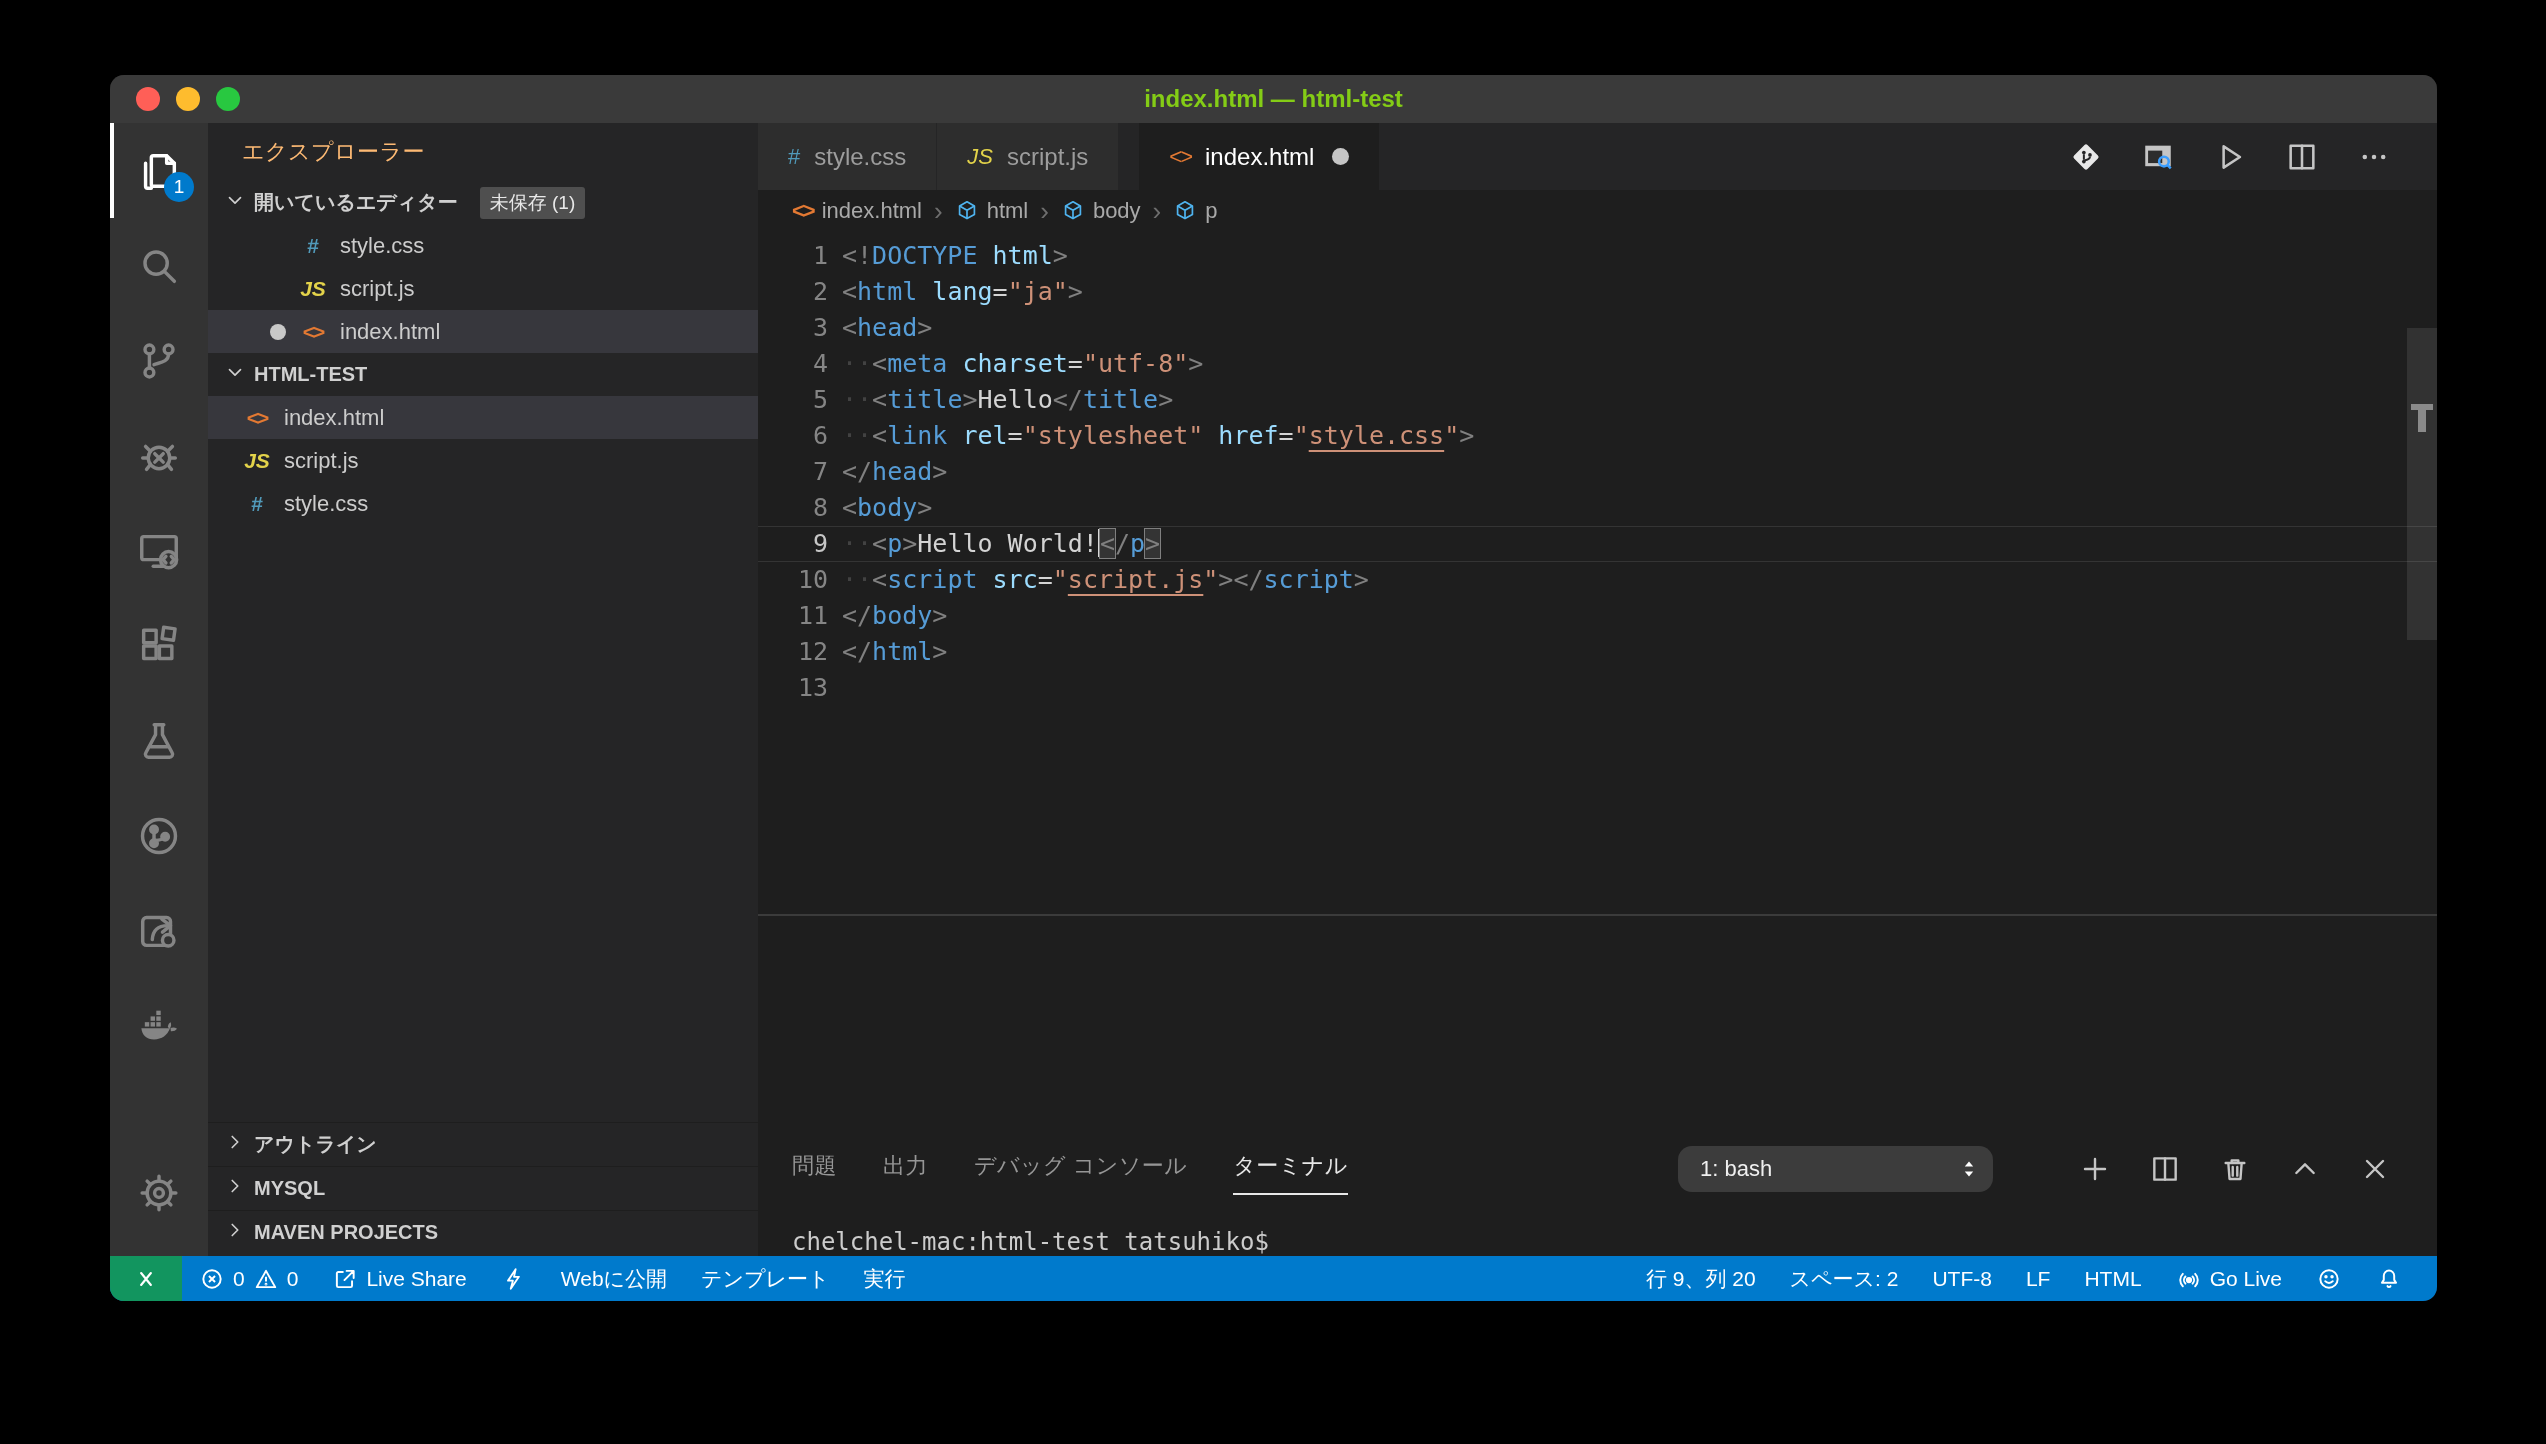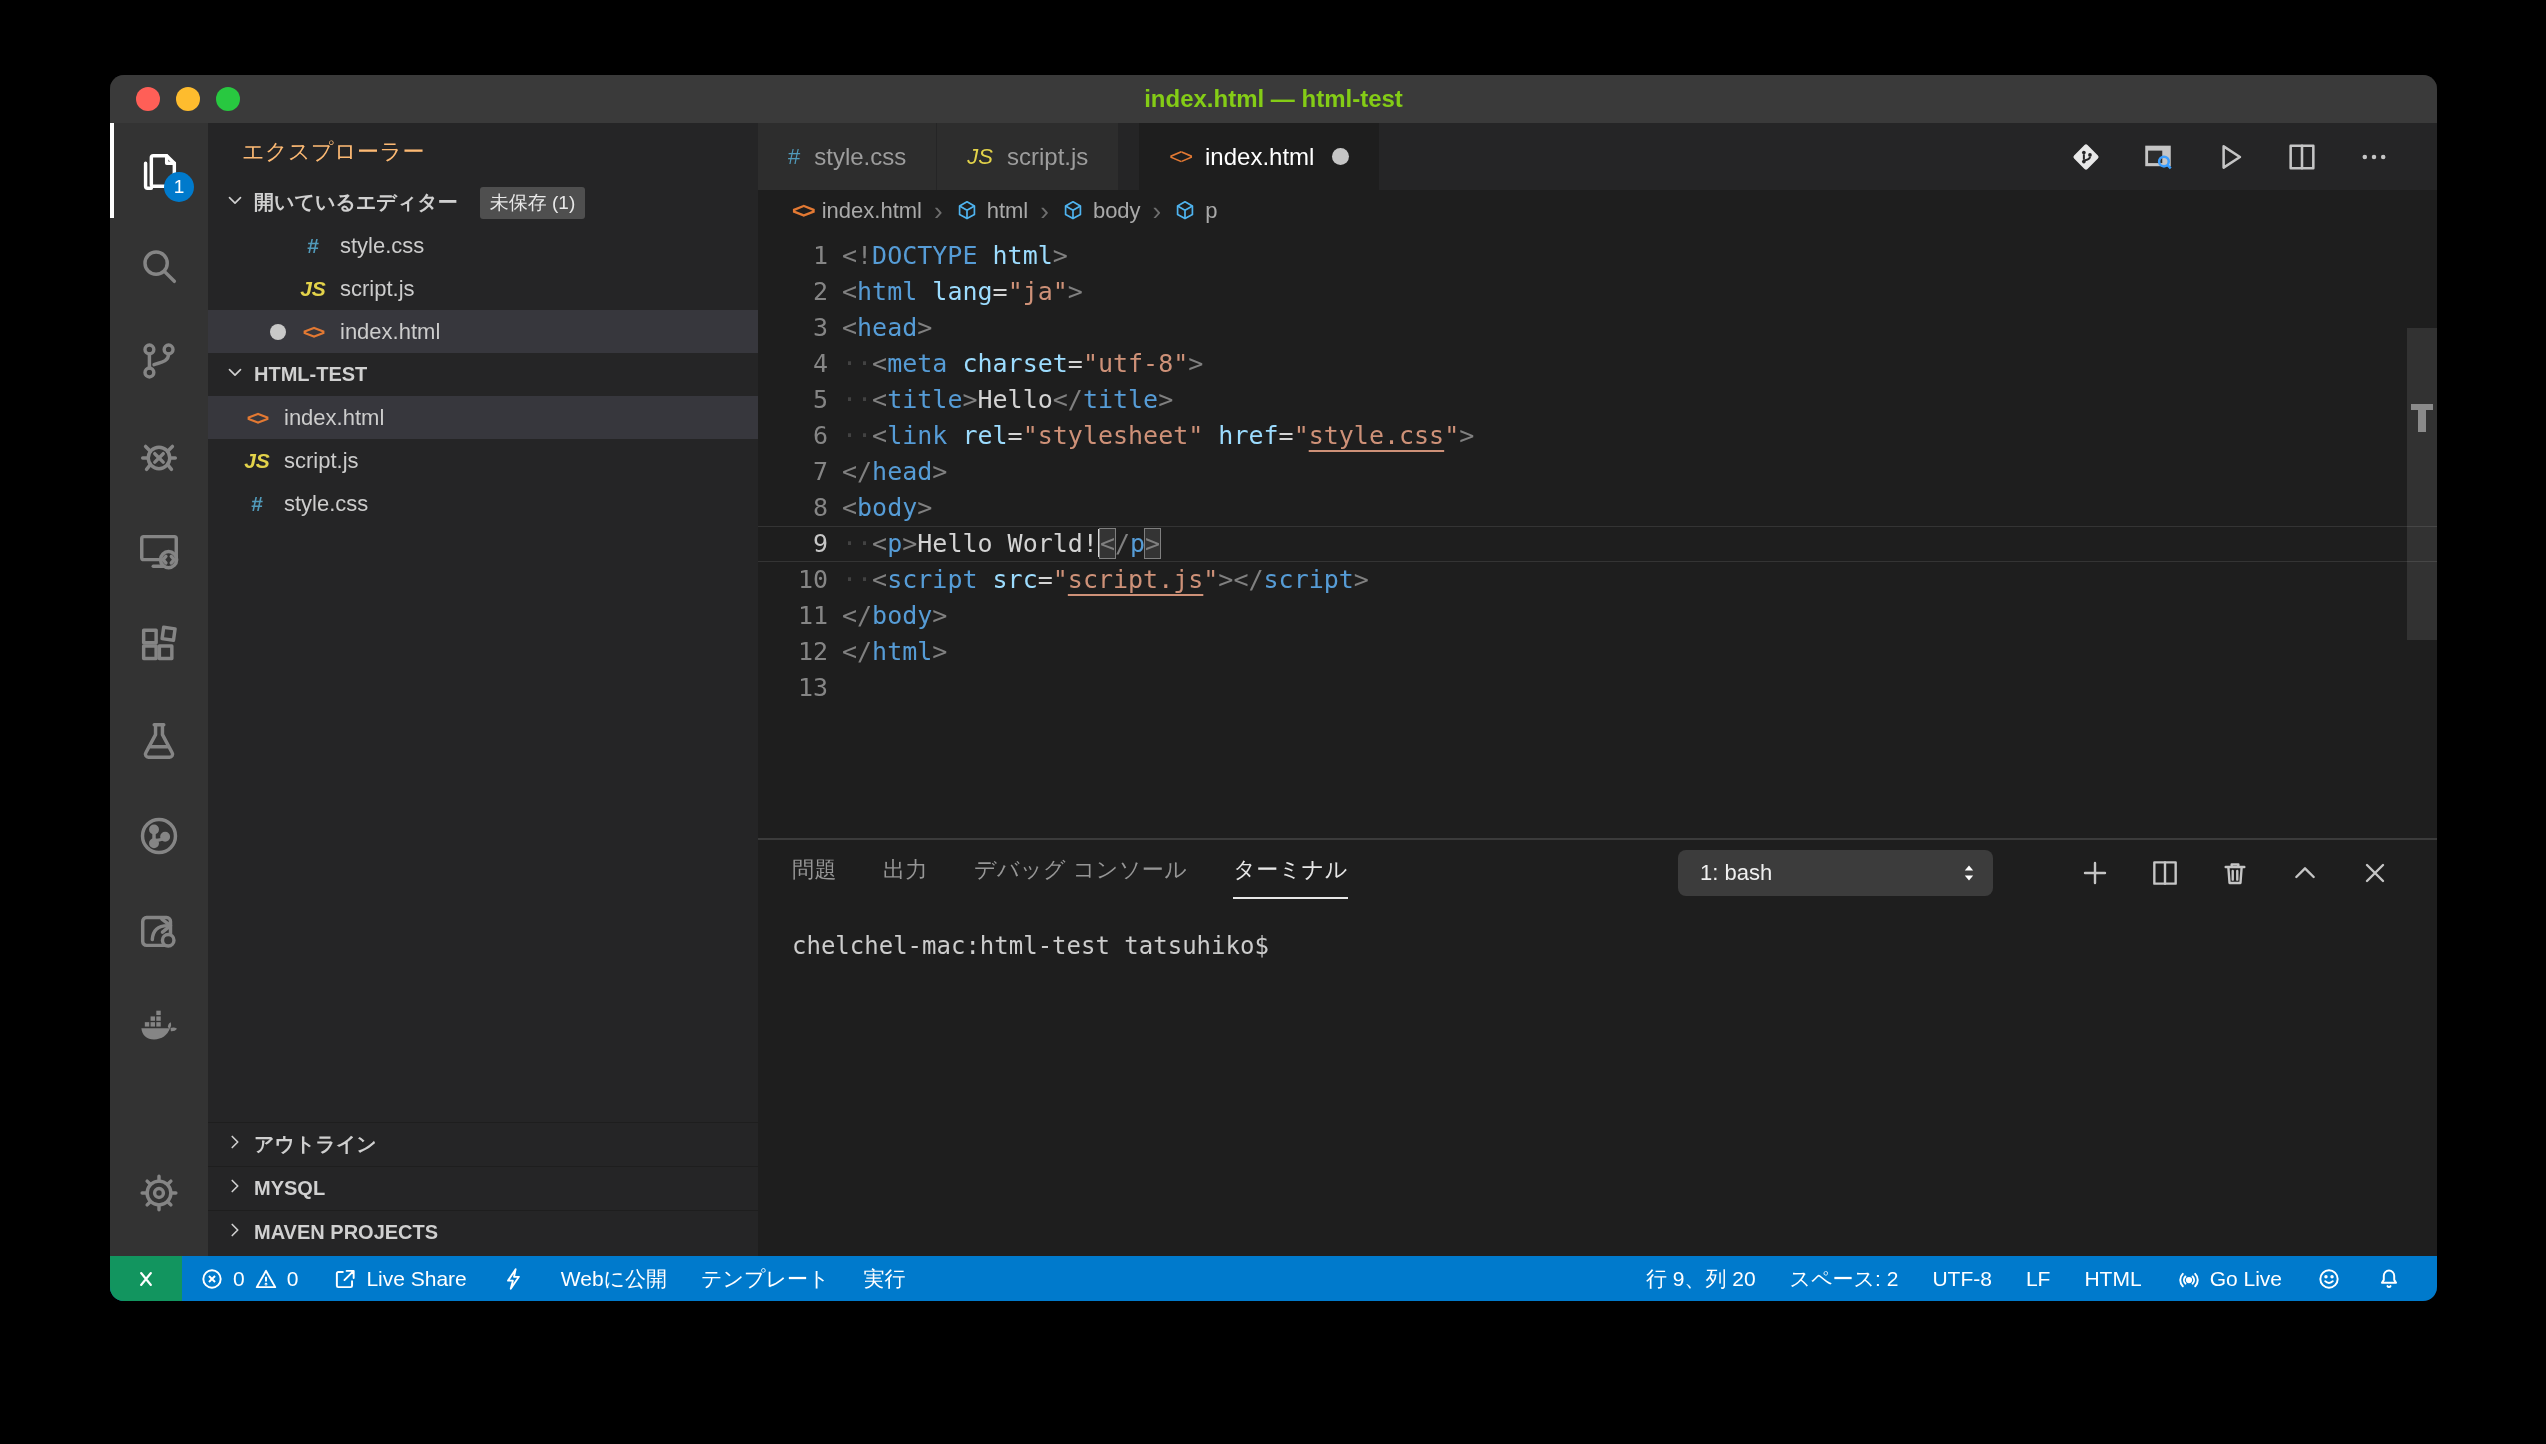--- a/index.html
+++ b/index.html
@@ -82,27 +82,27 @@
   .tk-s{color:#ce9178} .tk-t{color:#d4d4d4} .tk-w{color:#424242}
   .tk-lnk{color:#ce9178; text-decoration:underline; text-underline-offset:6px;}
   .tk-pb{color:#808080; outline:1px solid #7f7f7f; background:rgba(130,130,130,.22);}
   .cursor{ display:inline-block; width:2px; height:28px; background:#d8d8d8; vertical-align:-5px; }
   .scrolltrack { position:absolute; top:0; right:0; width:30px; bottom:0; }
   .scrollslider { position:absolute; top:96px; right:0; width:30px; height:312px; background:rgba(121,121,121,.22); }
   .ruler-mark { position:absolute; right:4px; top:172px; width:22px; height:6px; background:#8a8a8a; }
   .ruler-mark::after { content:""; position:absolute; left:7px; top:6px; width:8px; height:22px; background:#8a8a8a; }
 
   
-  .panel { height:418px; flex:0 0 auto; border-top:2px solid #3b3b3b; background:#1e1e1e; display:flex; flex-direction:column; }
+  .panel { height:342px; flex:0 0 auto; border-top:2px solid #3b3b3b; background:#1e1e1e; display:flex; flex-direction:column;justify-content:flex-end; }
   .panel-head { height:66px; display:flex; align-items:center; padding:0 46px 0 34px; gap:46px; flex:0 0 auto; }
   .ptab { color:#969696; font-size:22px; position:relative; padding-bottom:6px; letter-spacing:.5px; }
   .ptab.active { color:#e7e7e7; }
   .ptab.active::after { content:""; position:absolute; left:0; right:0; bottom:-8px; height:2px; background:#e7e7e7; }
   .panel-spacer { flex:1 1 auto; }
-  .term-select { width:315px; height:46px; background:#3c3c3c; border-radius:8px; display:flex; align-items:center;
+  .term-select { width:315px; height:46px; background:#3c3c3c; border-radius:14px; display:flex; align-items:center;
                  color:#f0f0f0; font-size:22px; padding:0 10px 0 22px; }
   .term-select .stepper{ margin-left:auto; } .term-select svg{ width:28px; height:28px; display:block; }
   .panel-actions { display:flex; align-items:center; gap:38px; }
   .panel-actions svg { width:32px; height:32px; display:block; }
   .term-body { padding:26px 0 0 34px; font-family:"DejaVu Sans Mono", monospace; font-size:24px; color:#cccccc; }
 
   
   .statusbar { height:45px; background:#007acc; flex:0 0 auto; display:flex; align-items:stretch;
                color:#ffffff; font-size:21px; }
   .st-remote { width:72px; background:#12955f; display:flex; align-items:center; justify-content:center; flex:0 0 auto; }

